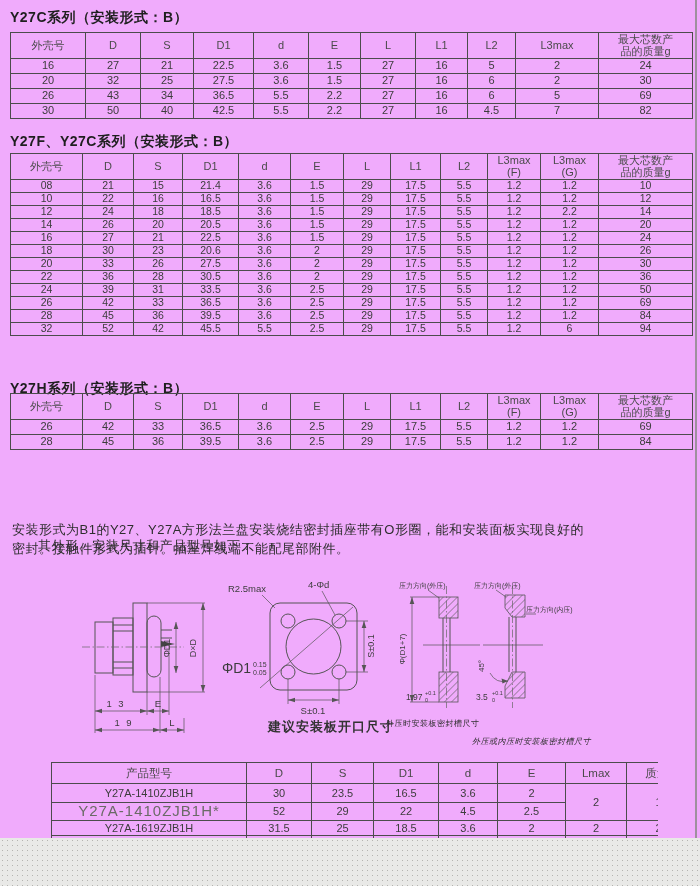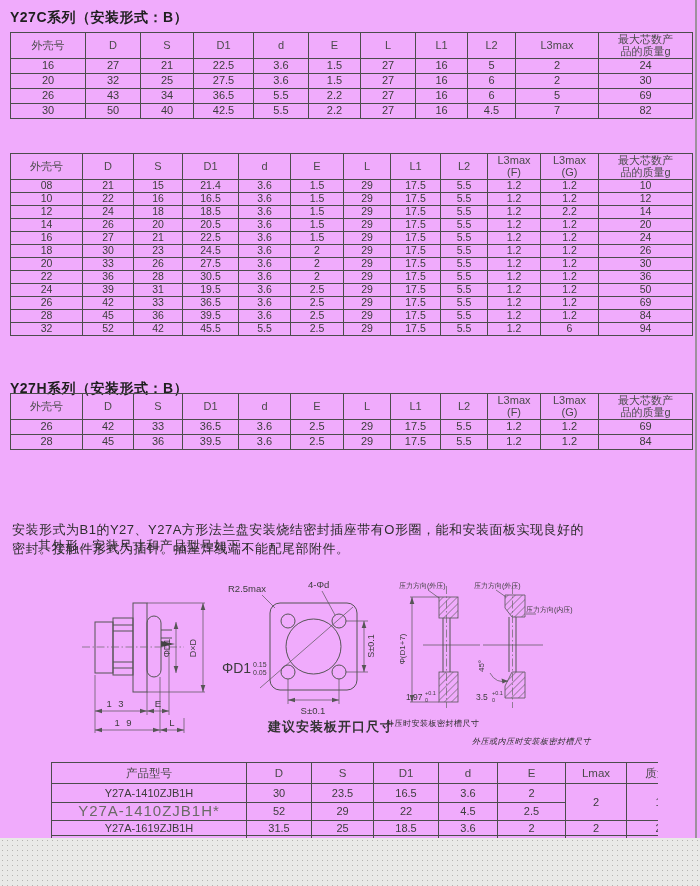--- a/index.html
+++ b/index.html
@@ -144,20 +144,21 @@
           <td>2.2</td>
           <td>27</td>
           <td>16</td>
           <td>4.5</td>
           <td>7</td>
           <td>82</td>
         </tr>
       </tbody>
     </table>
 
+  <div class="series-title" style="top:133px;">Y27F、Y27C系列（安装形式：B）</div>
   <table class="tbl tbl2 tblw" style="top:153px;">
     <colgroup>
         <col>
         <col>
         <col>
         <col>
         <col>
         <col>
         <col>
         <col>
@@ -253,21 +254,21 @@
           <td>17.5</td>
           <td>5.5</td>
           <td>1.2</td>
           <td>1.2</td>
           <td>24</td>
         </tr>
         <tr>
           <td>18</td>
           <td>30</td>
           <td>23</td>
-          <td>24.5</td>
+          <td>20.6</td>
           <td>3.6</td>
           <td>2</td>
           <td>29</td>
           <td>17.5</td>
           <td>5.5</td>
           <td>1.2</td>
           <td>1.2</td>
           <td>26</td>
         </tr>
         <tr>
@@ -295,21 +296,21 @@
           <td>17.5</td>
           <td>5.5</td>
           <td>1.2</td>
           <td>1.2</td>
           <td>36</td>
         </tr>
         <tr>
           <td>24</td>
           <td>39</td>
           <td>31</td>
-          <td>19.5</td>
+          <td>33.5</td>
           <td>3.6</td>
           <td>2.5</td>
           <td>29</td>
           <td>17.5</td>
           <td>5.5</td>
           <td>1.2</td>
           <td>1.2</td>
           <td>50</td>
         </tr>
         <tr>

